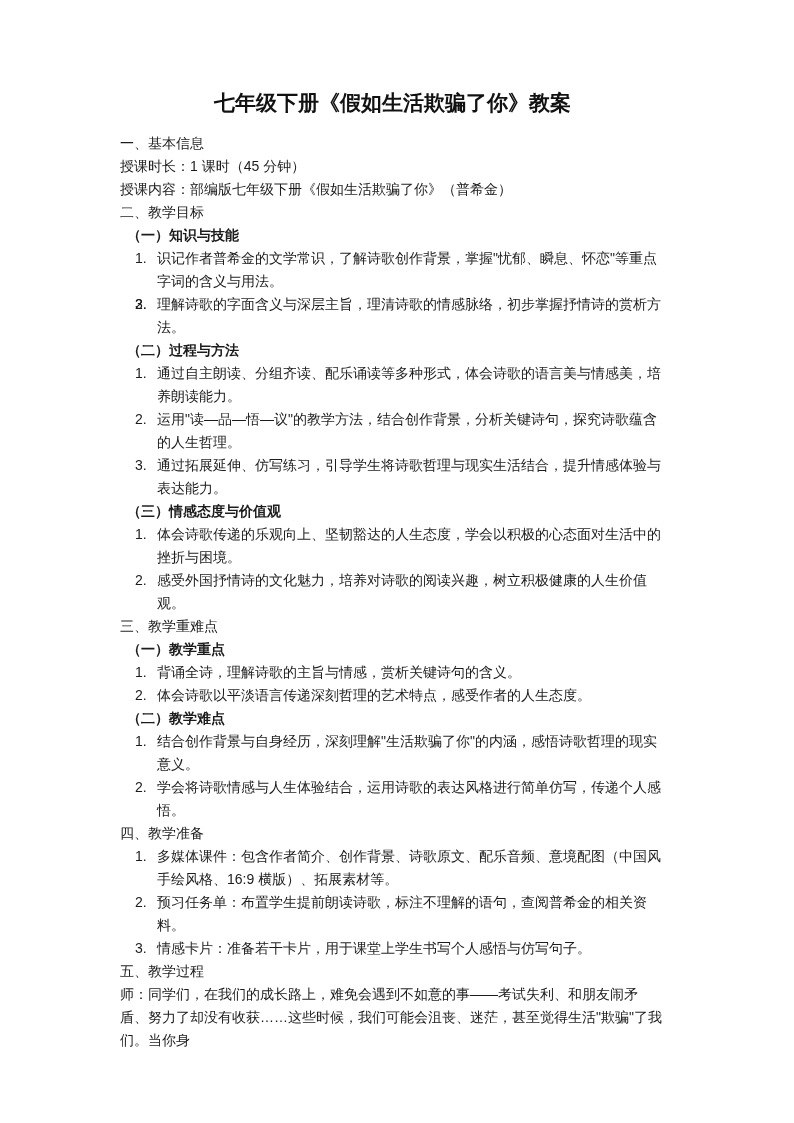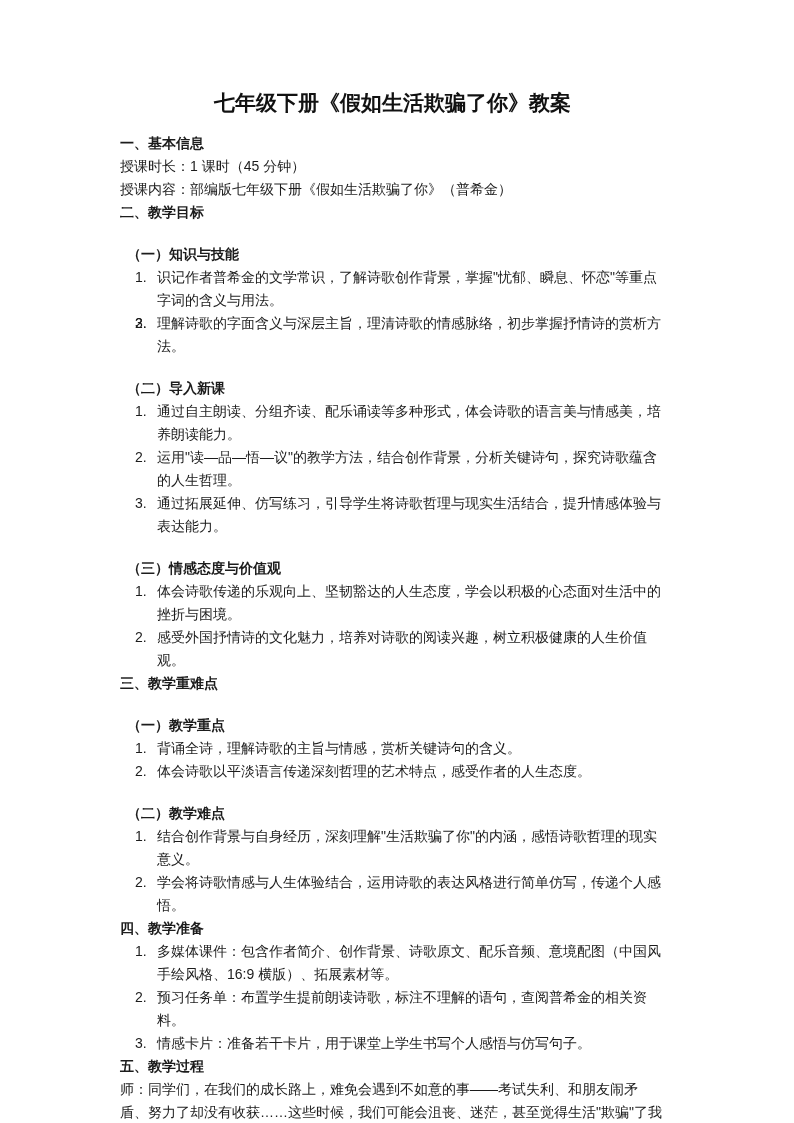--- a/index.html
+++ b/index.html
@@ -23,26 +23,25 @@
   .doc-title {
     font-size: 21px;
     line-height: 30px;
     font-weight: 700;
     text-align: center;
     margin: 0 0 14px 0;
     color: #111111;
   }
   .blk { margin: 0; }
   .h1 {
-    font-weight: 700;
+    font-weight: 400;
   }
   .h2 {
     font-weight: 700;
     padding-left: 7px;
-    margin-top: 19px;
   }
   .para {
     font-weight: 400;
   }
   .item {
     position: relative;
     padding-left: 37px;
     font-weight: 400;
   }
   .item .num {
@@ -58,21 +57,21 @@
   <h1 class="doc-title">七年级下册《假如生活欺骗了你》教案</h1>
   <div id="doc-body">
       <div class="blk h1">一、基本信息</div>
       <div class="blk para">授课时长：1 课时（45 分钟）</div>
       <div class="blk para">授课内容：部编版七年级下册《假如生活欺骗了你》（普希金）</div>
       <div class="blk h1">二、教学目标</div>
       <div class="blk h2">（一）知识与技能</div>
       <div class="blk item"><span class="num">1.</span><span class="item-text">识记作者普希金的文学常识，了解诗歌创作背景，掌握"忧郁、瞬息、怀恋"等重点字词的含义与用法。</span></div>
       <div class="blk item"><span class="num">2.</span></div>
       <div class="blk item"><span class="num">3.</span><span class="item-text">理解诗歌的字面含义与深层主旨，理清诗歌的情感脉络，初步掌握抒情诗的赏析方法。</span></div>
-      <div class="blk h2">（二）导入新课</div>
+      <div class="blk h2">（二）过程与方法</div>
       <div class="blk item"><span class="num">1.</span><span class="item-text">通过自主朗读、分组齐读、配乐诵读等多种形式，体会诗歌的语言美与情感美，培养朗读能力。</span></div>
       <div class="blk item"><span class="num">2.</span><span class="item-text">运用"读—品—悟—议"的教学方法，结合创作背景，分析关键诗句，探究诗歌蕴含的人生哲理。</span></div>
       <div class="blk item"><span class="num">3.</span><span class="item-text">通过拓展延伸、仿写练习，引导学生将诗歌哲理与现实生活结合，提升情感体验与表达能力。</span></div>
       <div class="blk h2">（三）情感态度与价值观</div>
       <div class="blk item"><span class="num">1.</span><span class="item-text">体会诗歌传递的乐观向上、坚韧豁达的人生态度，学会以积极的心态面对生活中的挫折与困境。</span></div>
       <div class="blk item"><span class="num">2.</span><span class="item-text">感受外国抒情诗的文化魅力，培养对诗歌的阅读兴趣，树立积极健康的人生价值观。</span></div>
       <div class="blk h1">三、教学重难点</div>
       <div class="blk h2">（一）教学重点</div>
       <div class="blk item"><span class="num">1.</span><span class="item-text">背诵全诗，理解诗歌的主旨与情感，赏析关键诗句的含义。</span></div>
       <div class="blk item"><span class="num">2.</span><span class="item-text">体会诗歌以平淡语言传递深刻哲理的艺术特点，感受作者的人生态度。</span></div>

